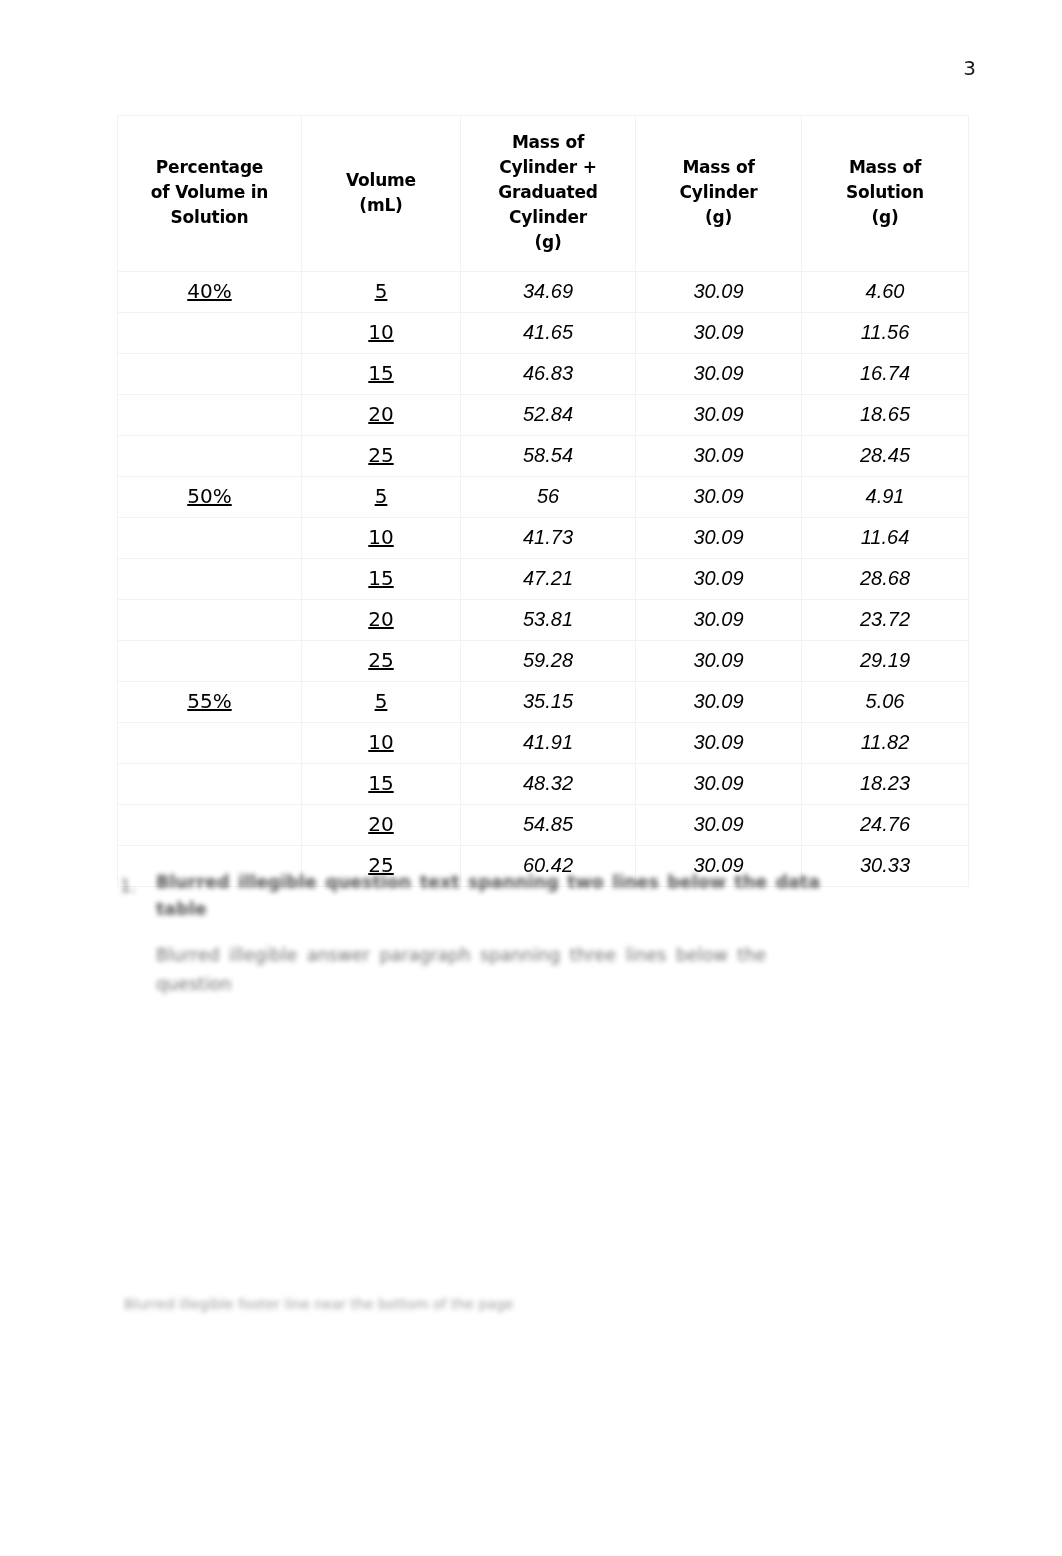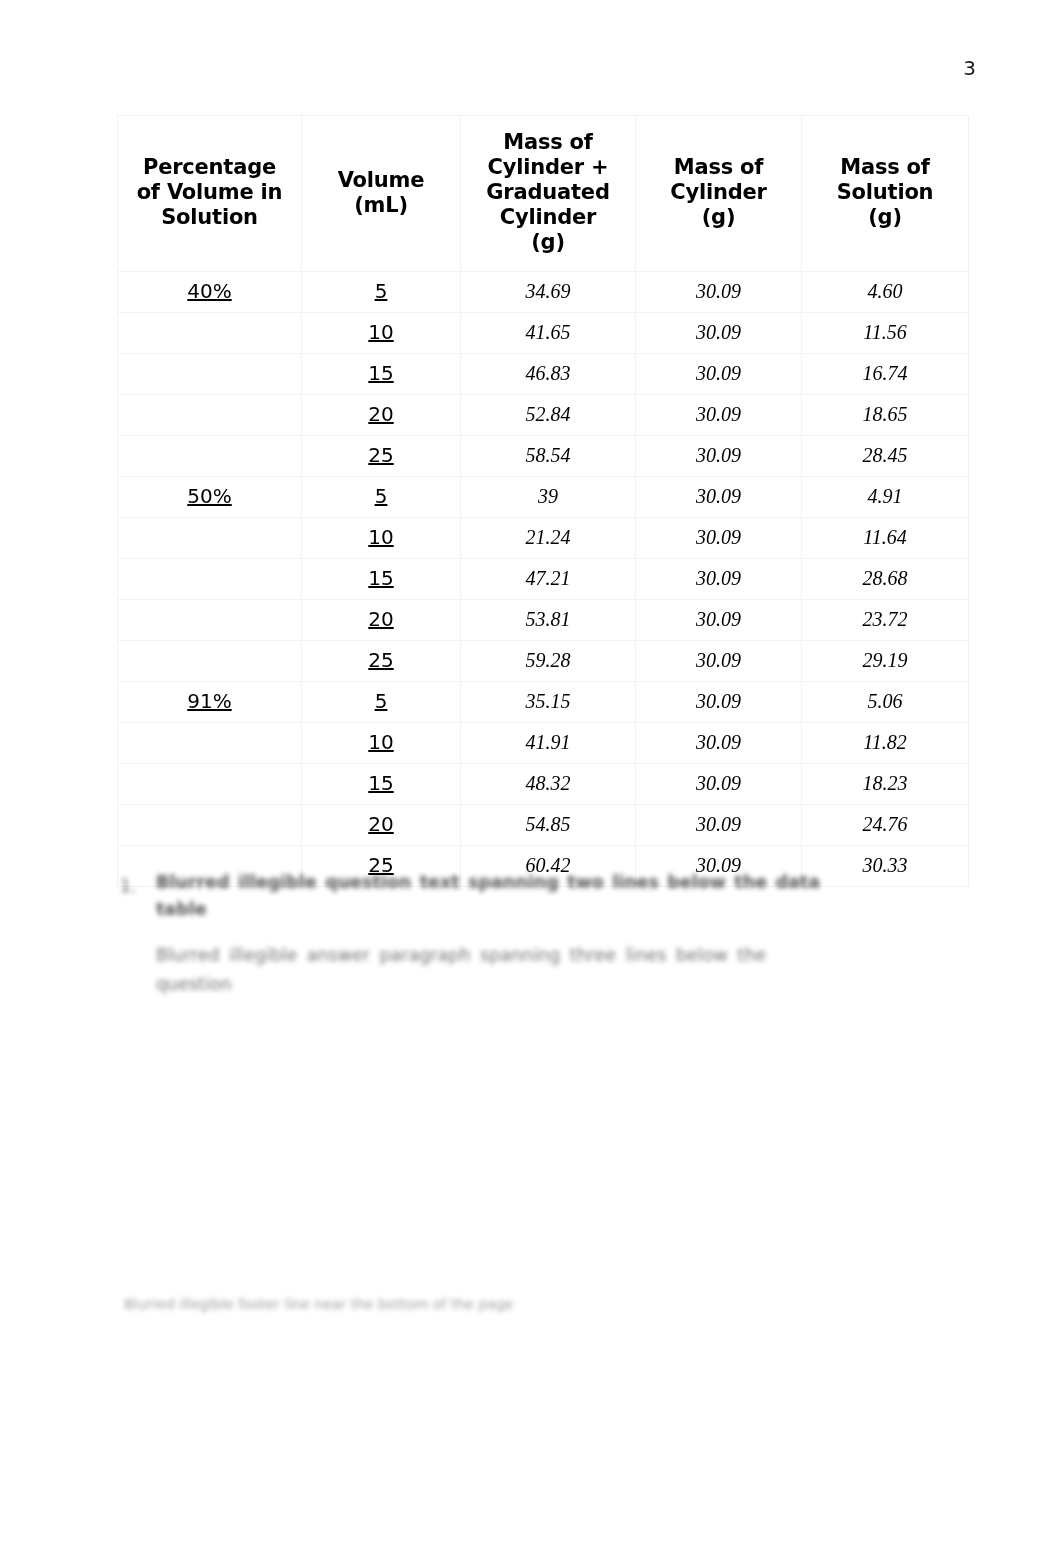--- a/index.html
+++ b/index.html
@@ -62,39 +62,39 @@
   table.data-table th,
   table.data-table td {
     border: 1px solid #f2f2f2;
     text-align: center;
     vertical-align: middle;
     background: #ffffff;
   }
 
   table.data-table th {
     font-weight: bold;
-    font-size: 21px;
+    font-size: 17px;
     line-height: 25px;
     color: #000000;
     padding: 14px 6px 16px 6px;
     letter-spacing: -0.2px;
   }
 
   table.data-table td {
     font-size: 20px;
     line-height: 25px;
     padding: 7px 6px 8px 6px;
     height: 24px;
     color: #000000;
   }
 
   td.val {
     color: #2E74B5;
     font-style: italic;
-    font-family: Liberation Serif, serif;
+    font-family: Liberation Sans, sans-serif;
   }
 
   td.pct, td.vol {
     color: #000000;
     font-style: normal;
     text-decoration: underline;
   }
 
   
   .redacted-block {
@@ -239,28 +239,28 @@
         <tr>
           <td class="pct"></td>
           <td class="vol">25</td>
           <td class="val">58.54</td>
           <td class="val">30.09</td>
           <td class="val">28.45</td>
         </tr>
         <tr>
           <td class="pct">50%</td>
           <td class="vol">5</td>
-          <td class="val">39</td>
+          <td class="val">56</td>
           <td class="val">30.09</td>
           <td class="val">4.91</td>
         </tr>
         <tr>
           <td class="pct"></td>
           <td class="vol">10</td>
-          <td class="val">21.24</td>
+          <td class="val">41.73</td>
           <td class="val">30.09</td>
           <td class="val">11.64</td>
         </tr>
         <tr>
           <td class="pct"></td>
           <td class="vol">15</td>
           <td class="val">47.21</td>
           <td class="val">30.09</td>
           <td class="val">28.68</td>
         </tr>
@@ -272,21 +272,21 @@
           <td class="val">23.72</td>
         </tr>
         <tr>
           <td class="pct"></td>
           <td class="vol">25</td>
           <td class="val">59.28</td>
           <td class="val">30.09</td>
           <td class="val">29.19</td>
         </tr>
         <tr>
-          <td class="pct">91%</td>
+          <td class="pct">55%</td>
           <td class="vol">5</td>
           <td class="val">35.15</td>
           <td class="val">30.09</td>
           <td class="val">5.06</td>
         </tr>
         <tr>
           <td class="pct"></td>
           <td class="vol">10</td>
           <td class="val">41.91</td>
           <td class="val">30.09</td>

